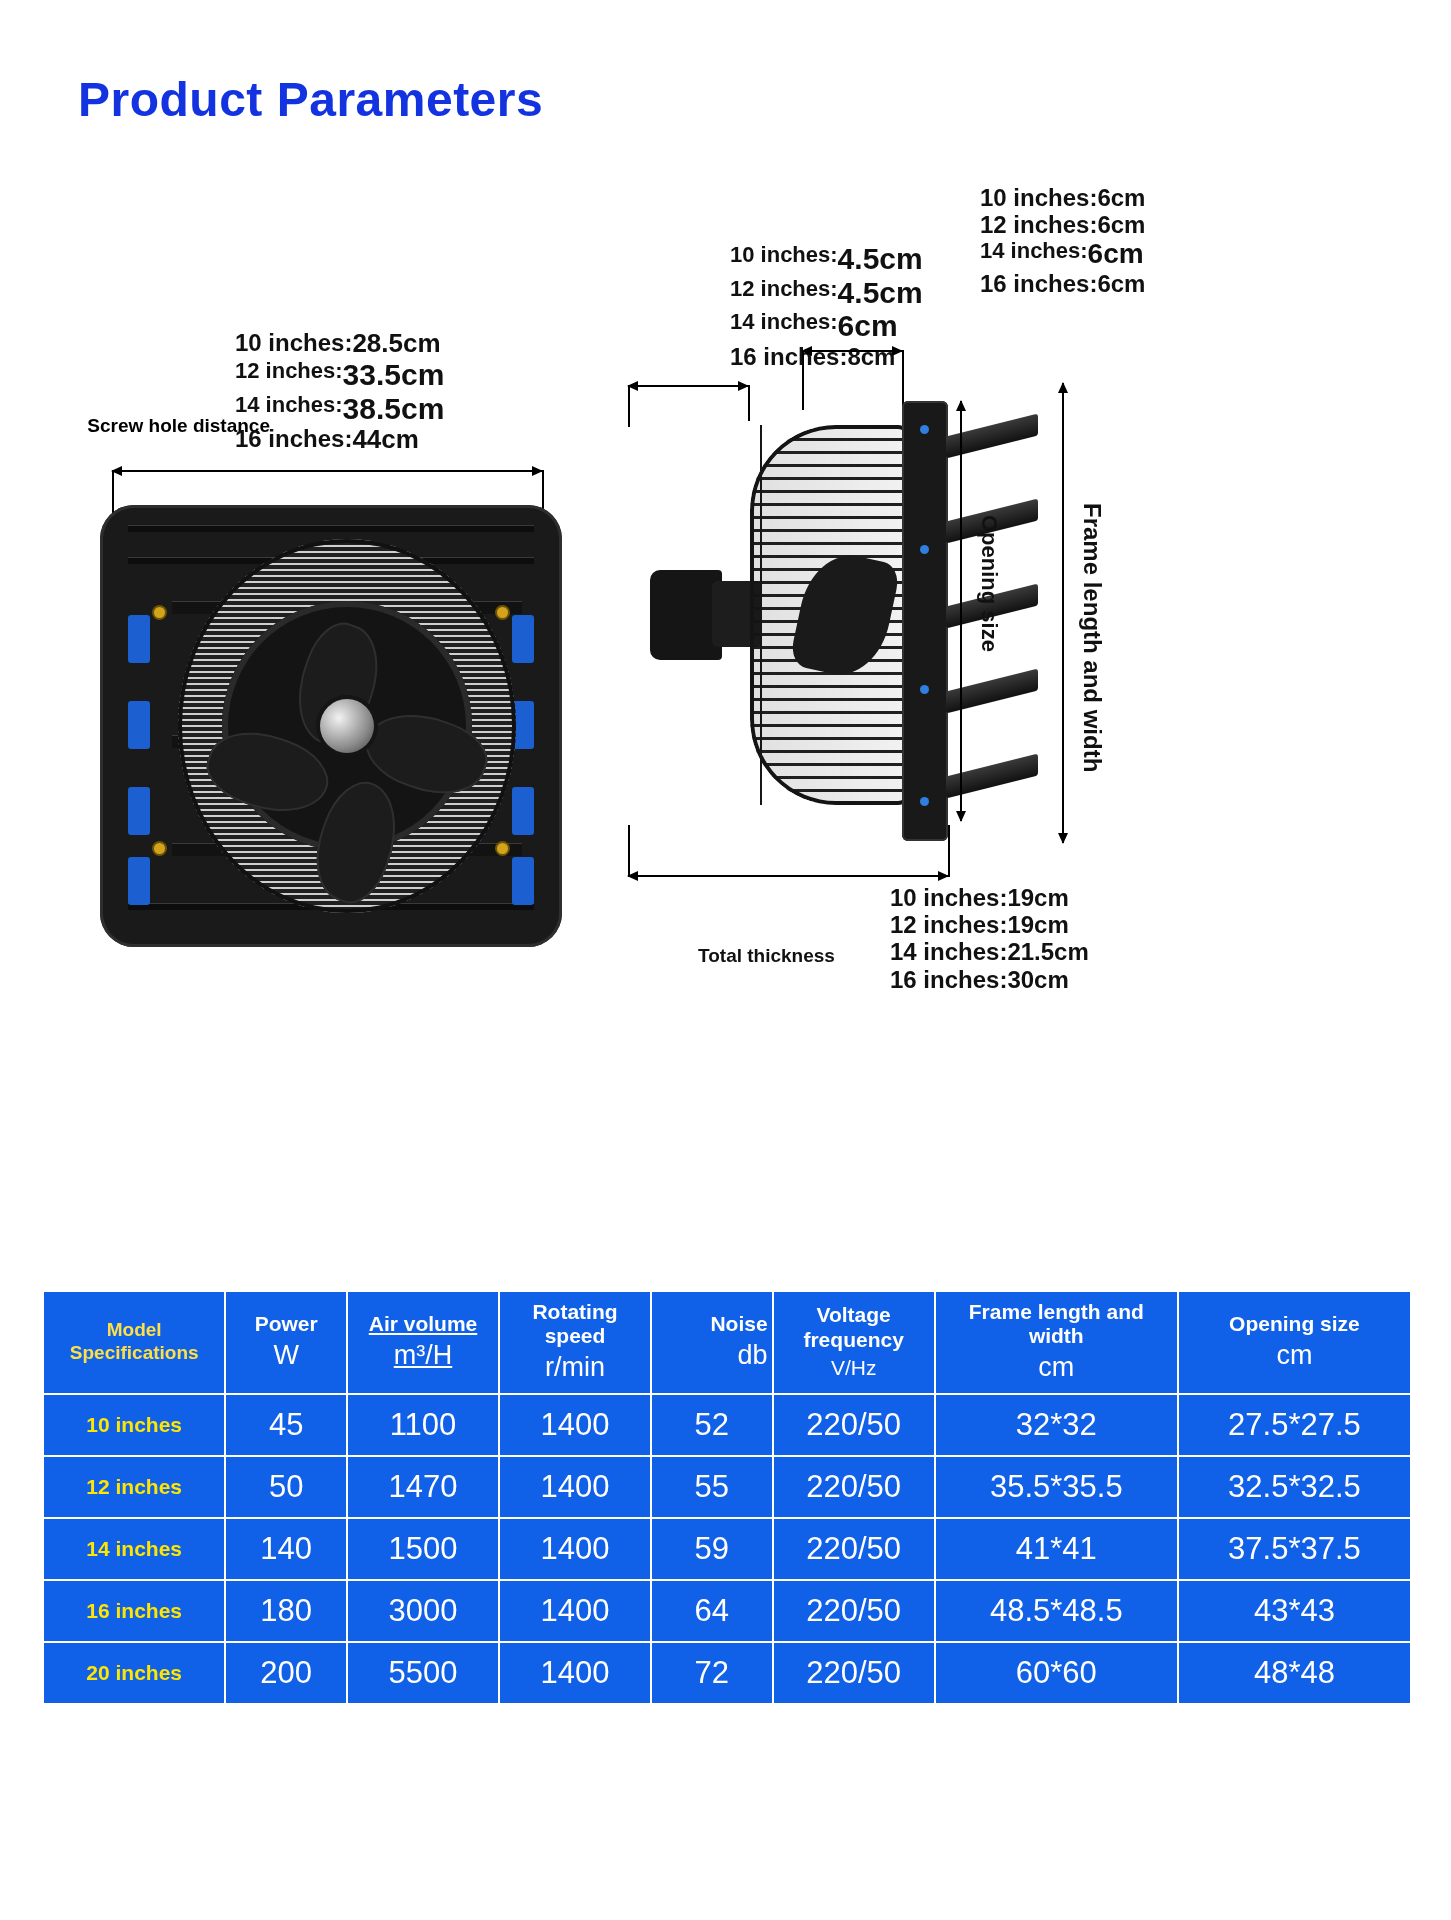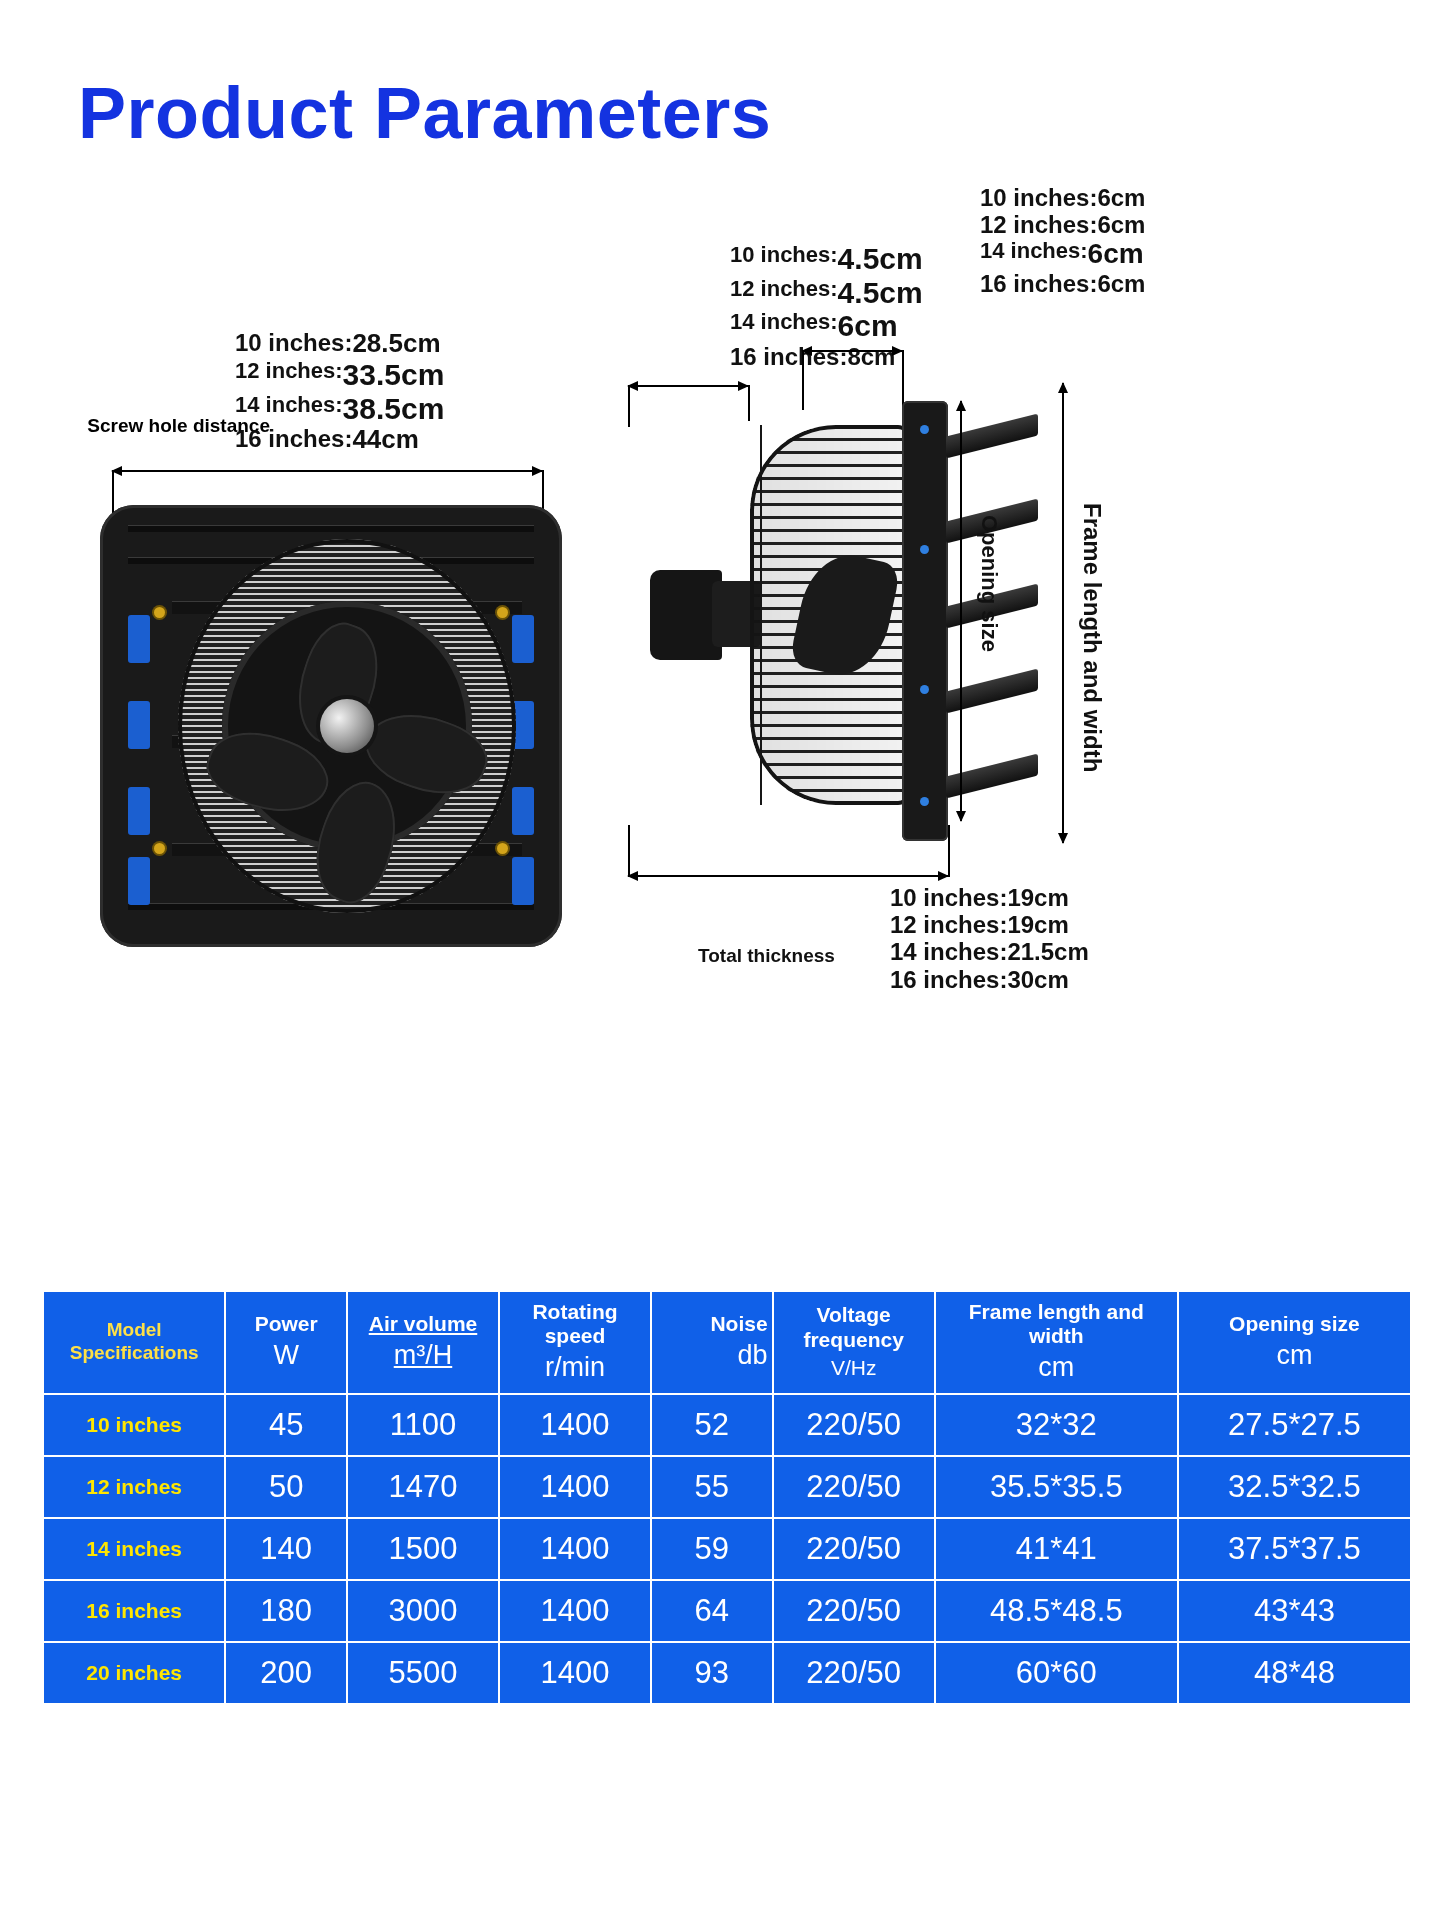--- a/index.html
+++ b/index.html
@@ -13,21 +13,21 @@
     position: relative;
     font-family: "Liberation Sans", sans-serif;
     color: #111;
     overflow: hidden;
   }
 
   .page-title {
     position: absolute;
     left: 78px;
     top: 72px;
-    font-size: 72px;
+    font-size: 48px;
     font-weight: bold;
     color: #1433e0;
     letter-spacing: 0.5px;
   }
 
   
   .left-diagram {
     position: absolute;
     left: 60px;
     top: 330px;
@@ -585,19 +585,19 @@
       <td>64</td>
       <td>220/50</td>
       <td>48.5*48.5</td>
       <td>43*43</td>
     </tr>
     <tr>
       <td class="model">20 inches</td>
       <td>200</td>
       <td>5500</td>
       <td>1400</td>
-      <td>93</td>
+      <td>72</td>
       <td>220/50</td>
       <td>60*60</td>
       <td>48*48</td>
     </tr>
   </tbody>
 </table>
 
 </body></html>

